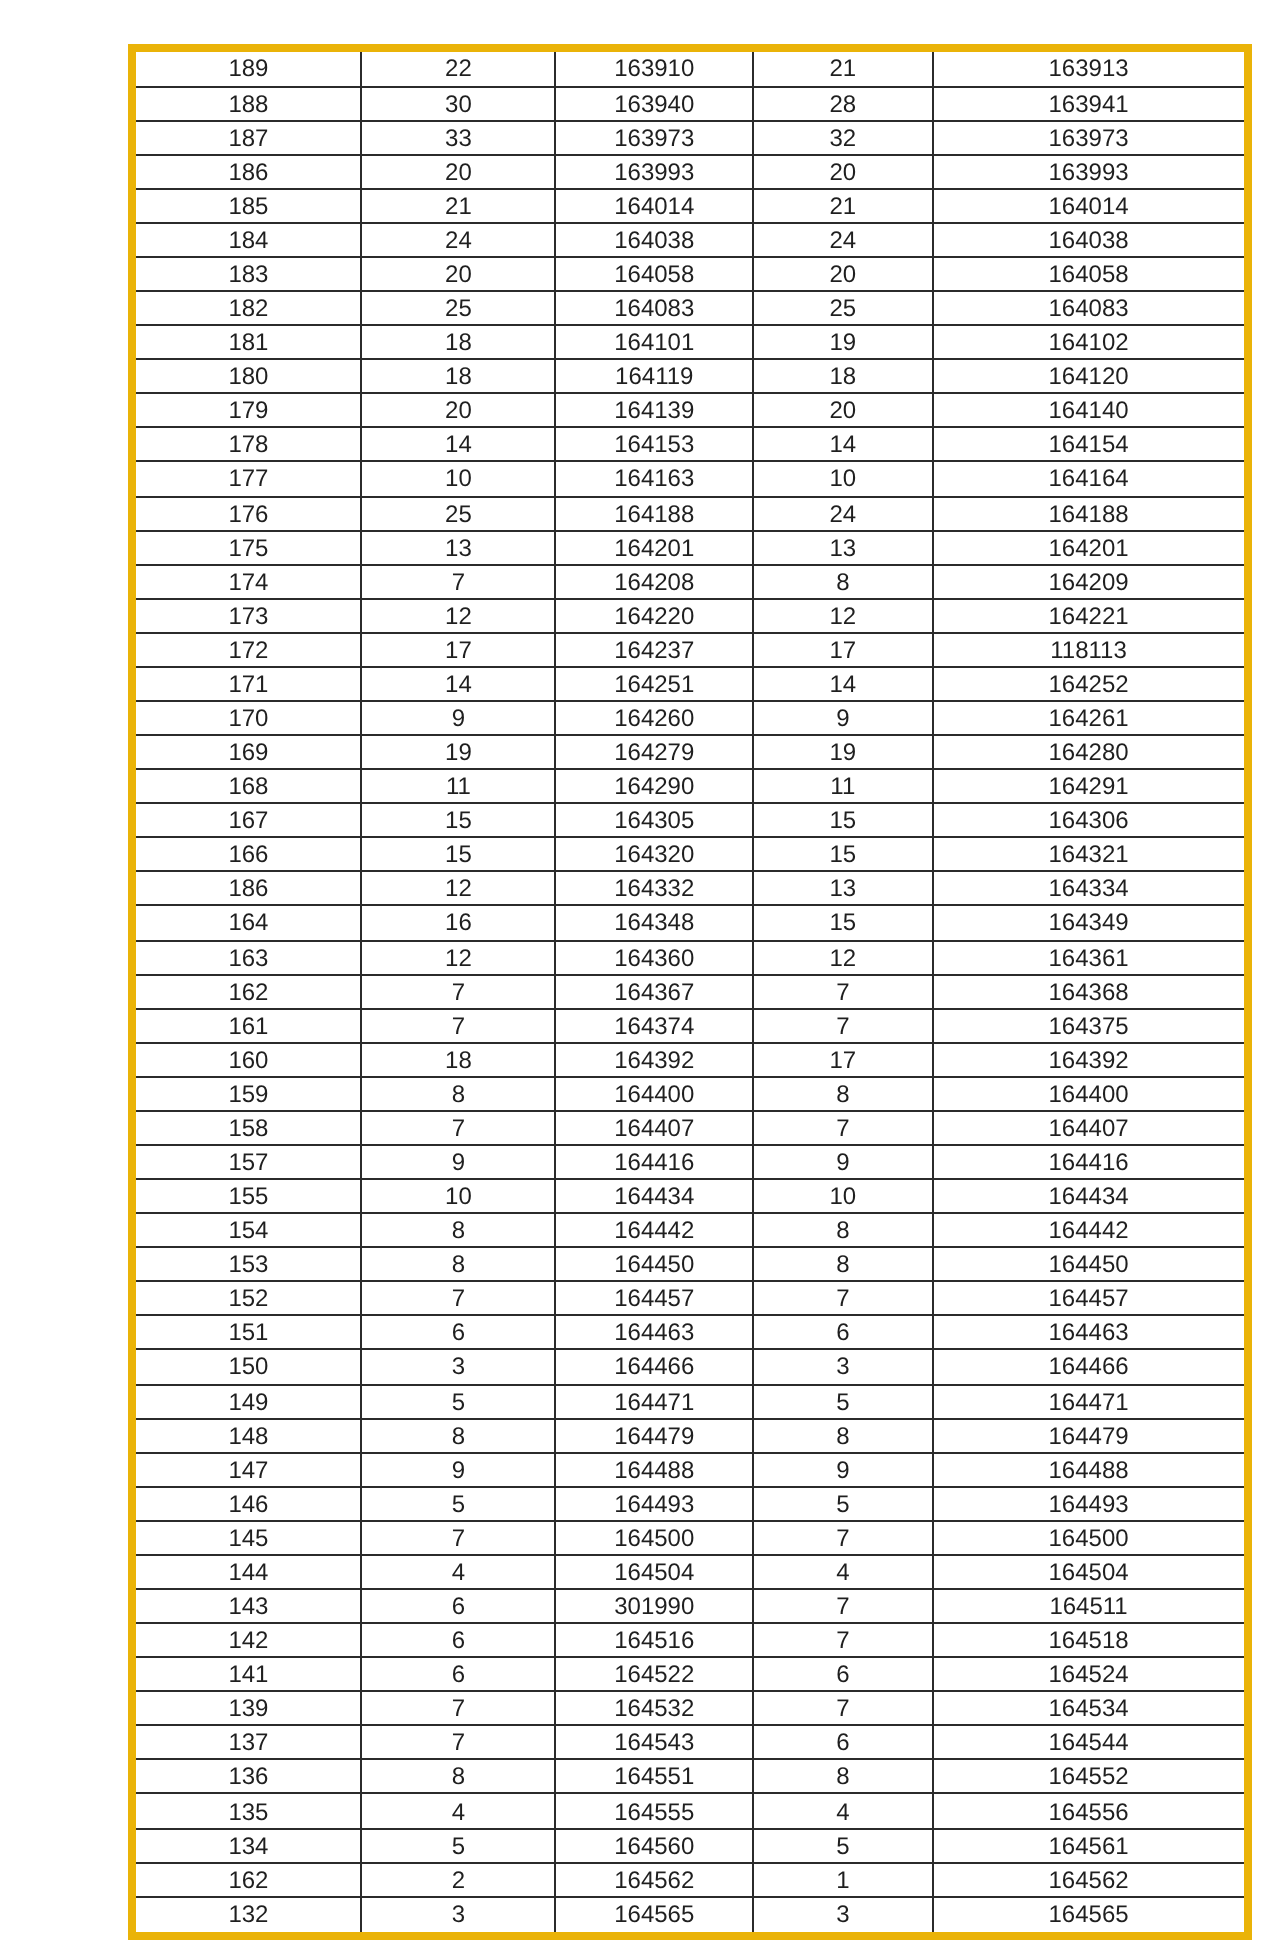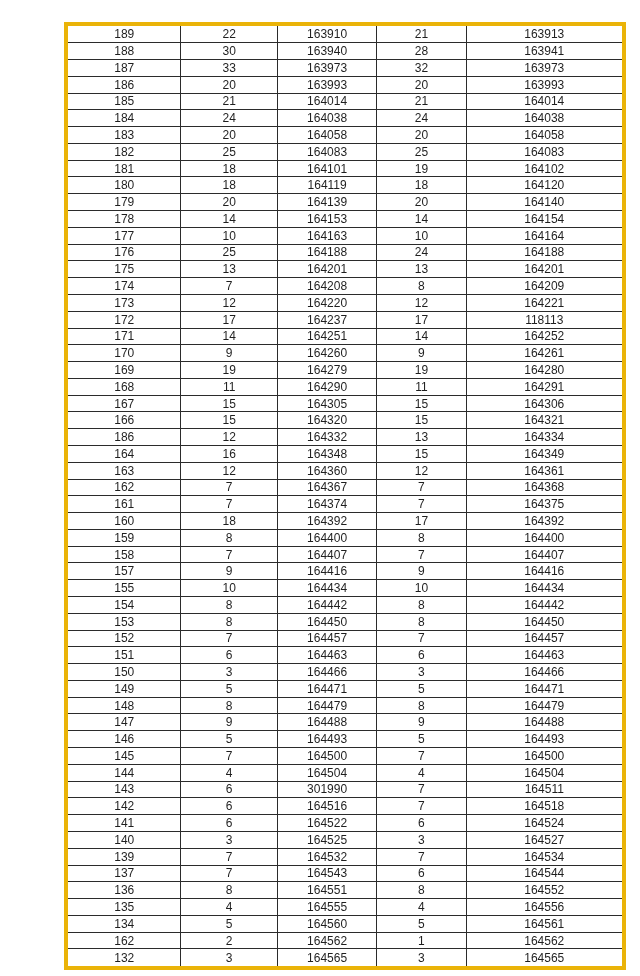--- a/index.html
+++ b/index.html
@@ -381,27 +381,20 @@
           <td>164518</td>
         </tr>
         <tr>
           <td>141</td>
           <td>6</td>
           <td>164522</td>
           <td>6</td>
           <td>164524</td>
         </tr>
         <tr>
-          <td>140</td>
-          <td>3</td>
-          <td>164525</td>
-          <td>3</td>
-          <td>164527</td>
-        </tr>
-        <tr>
           <td>139</td>
           <td>7</td>
           <td>164532</td>
           <td>7</td>
           <td>164534</td>
         </tr>
         <tr>
           <td>137</td>
           <td>7</td>
           <td>164543</td>

